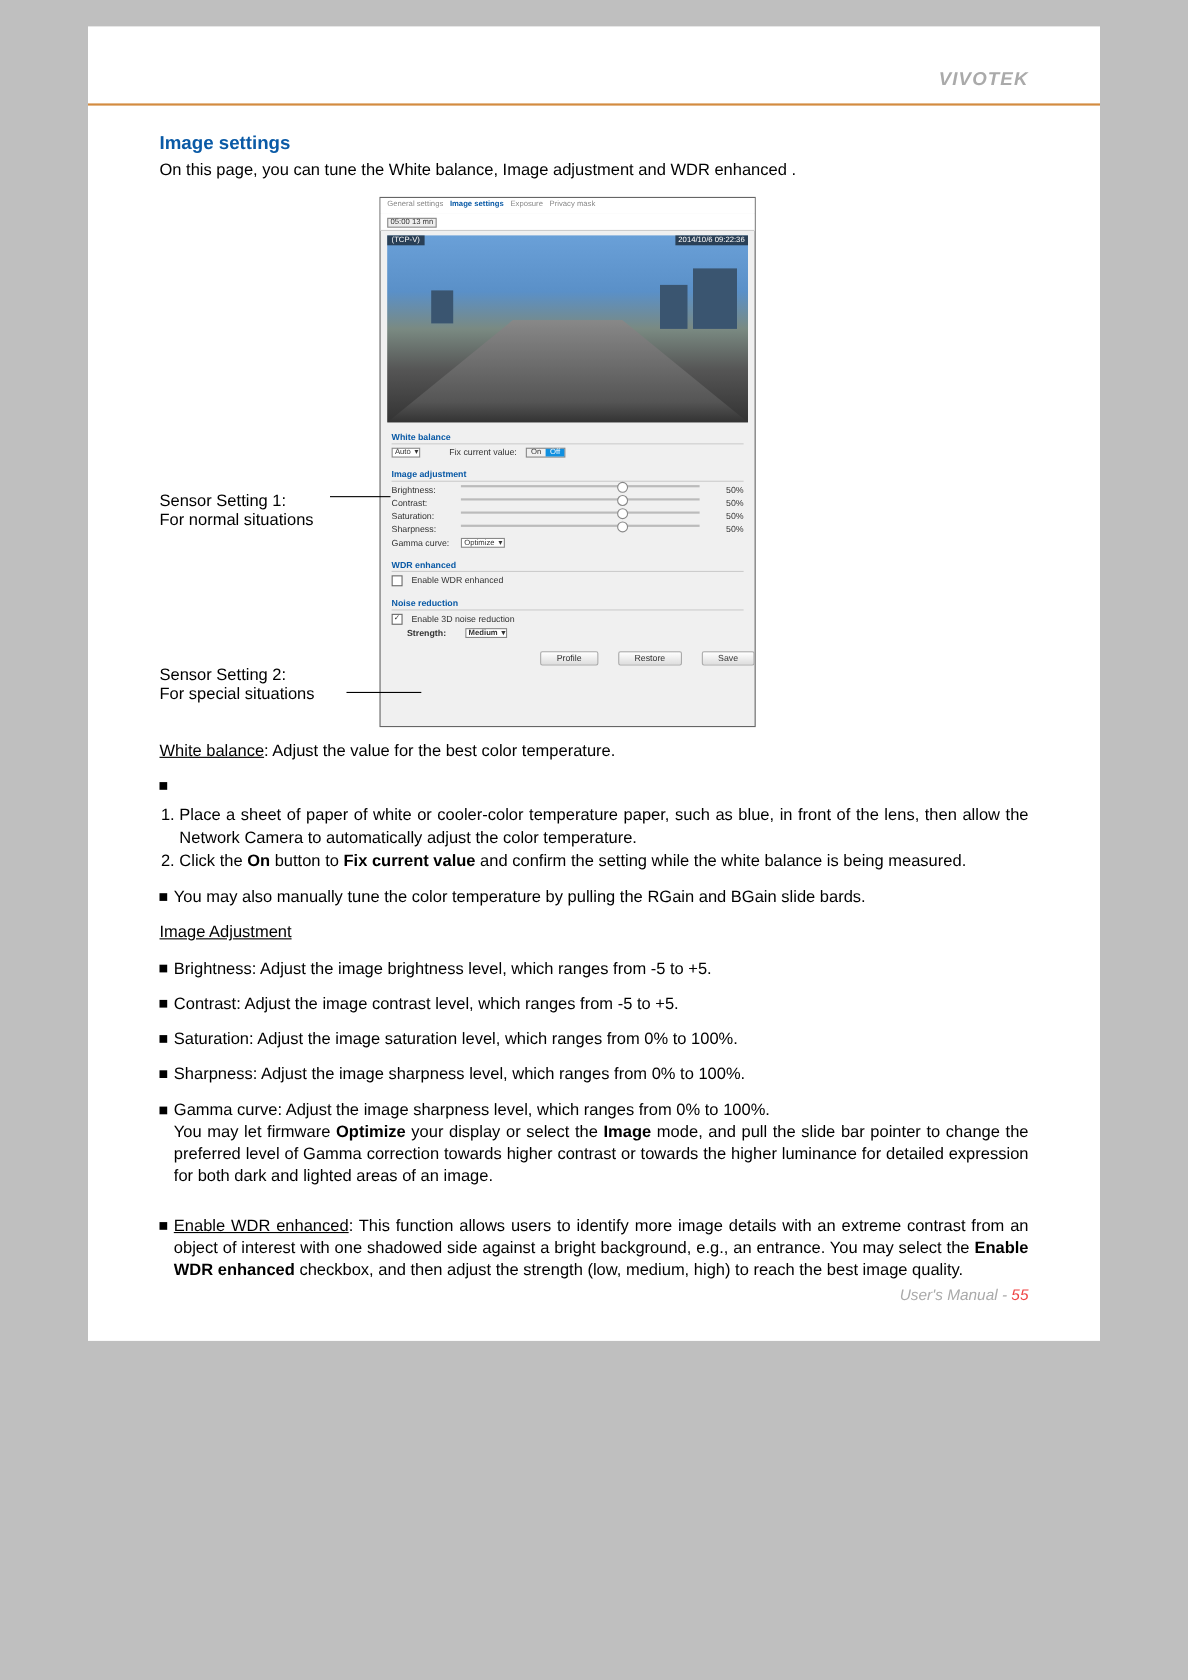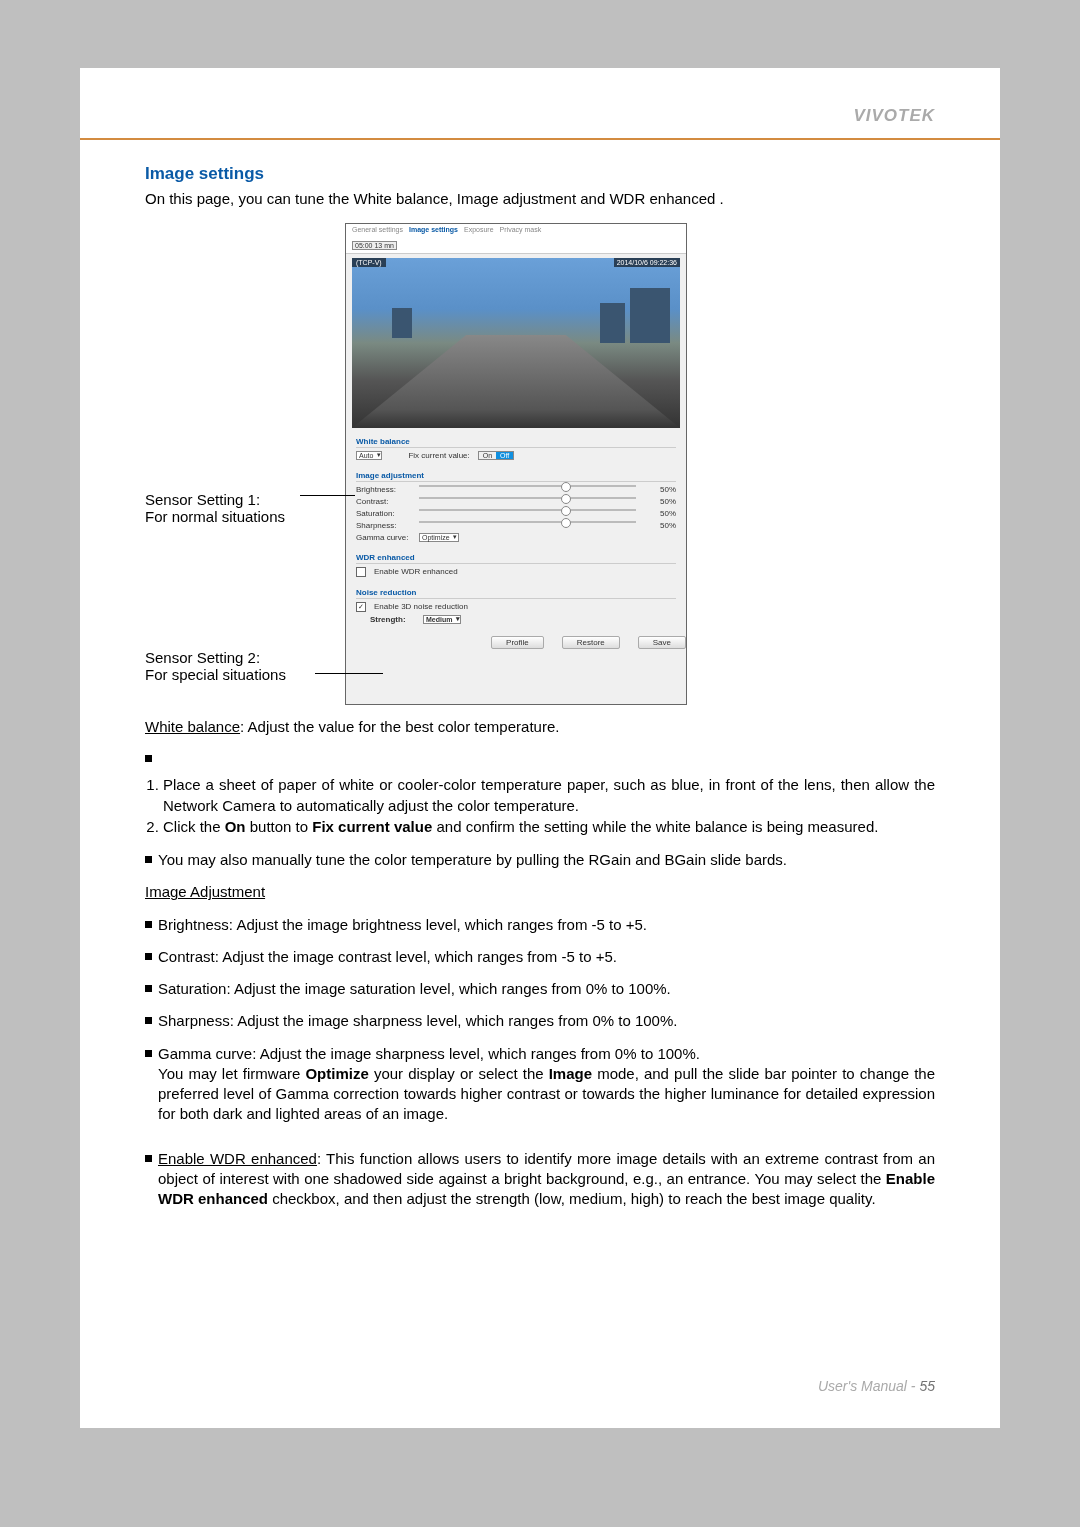--- a/index.html
+++ b/index.html
@@ -8,22 +8,22 @@
     font-family:Arial,Helvetica,sans-serif;
     font-size:15px;
     color:#000;
     width:1080px;
     height:1527px;
     box-sizing:border-box;
   }
   .page{
     background:#fff;
     width:920px;
-    height:1360px;
-    margin:68px auto;
+    height:1195px;
+    margin:24px auto;
     position:relative;
     box-sizing:border-box;
   }
   .brand{
     position:absolute;
     top:38px;right:65px;
     color:#aaa;
     font-style:italic;
     font-weight:bold;
     font-size:17px;
@@ -134,21 +134,21 @@
   .numlist li{margin:1px 0;text-align:justify;}
   .u{text-decoration:underline;}
   .space{height:12px;}
   .footer{
     position:absolute;
     bottom:34px;right:65px;
     font-style:italic;
     color:#aaa;
     font-size:14px;
   }
-  .footer .num{color:#737373;font-style:italic;}
+  .footer .num{color:#ef4444;font-style:italic;}
 </style>
 </head>
 <body>
 
 <div class="page">
   <div class="brand">VIVOTEK</div>
   <div class="hr"></div>
 
   <div class="content">
     <div class="h2">Image settings</div>

